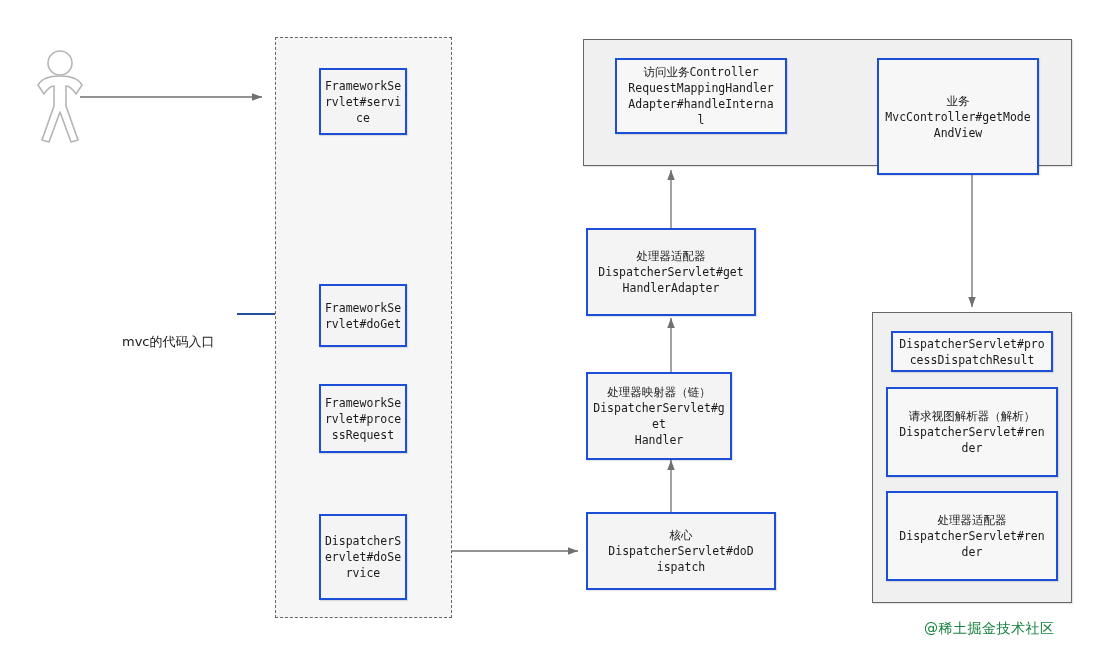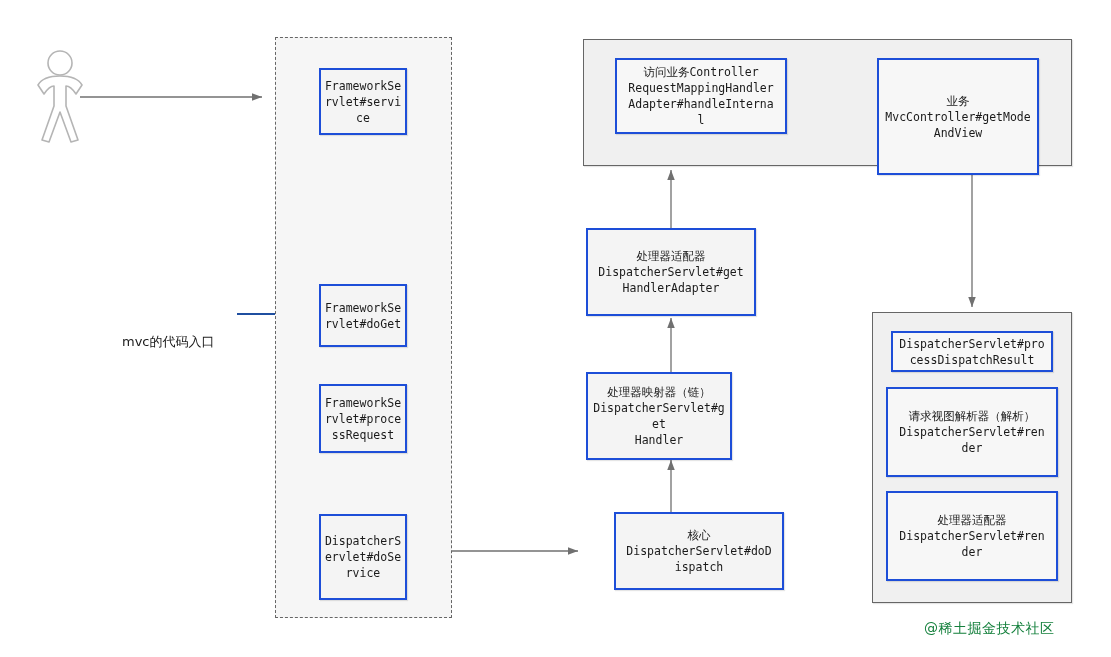--- a/index.html
+++ b/index.html
@@ -174,21 +174,21 @@
 rvlet#doGet</div>
 
   <div class="node" style="left:319px; top:384px; width:88px; height:69px;">FrameworkSe
 rvlet#proce
 ssRequest</div>
 
   <div class="node" style="left:319px; top:514px; width:88px; height:86px;">DispatcherS
 ervlet#doSe
 rvice</div>
 
-  <div class="node" style="left:614px; top:512px; width:170px; height:78px;">核心
+  <div class="node" style="left:586px; top:512px; width:190px; height:78px;">核心
 DispatcherServlet#doD
 ispatch</div>
 
   <div class="node" style="left:586px; top:372px; width:146px; height:88px;">处理器映射器（链）
 DispatcherServlet#get
 Handler</div>
 
   <div class="node" style="left:586px; top:228px; width:170px; height:88px;">处理器适配器
 DispatcherServlet#get
 HandlerAdapter</div>

